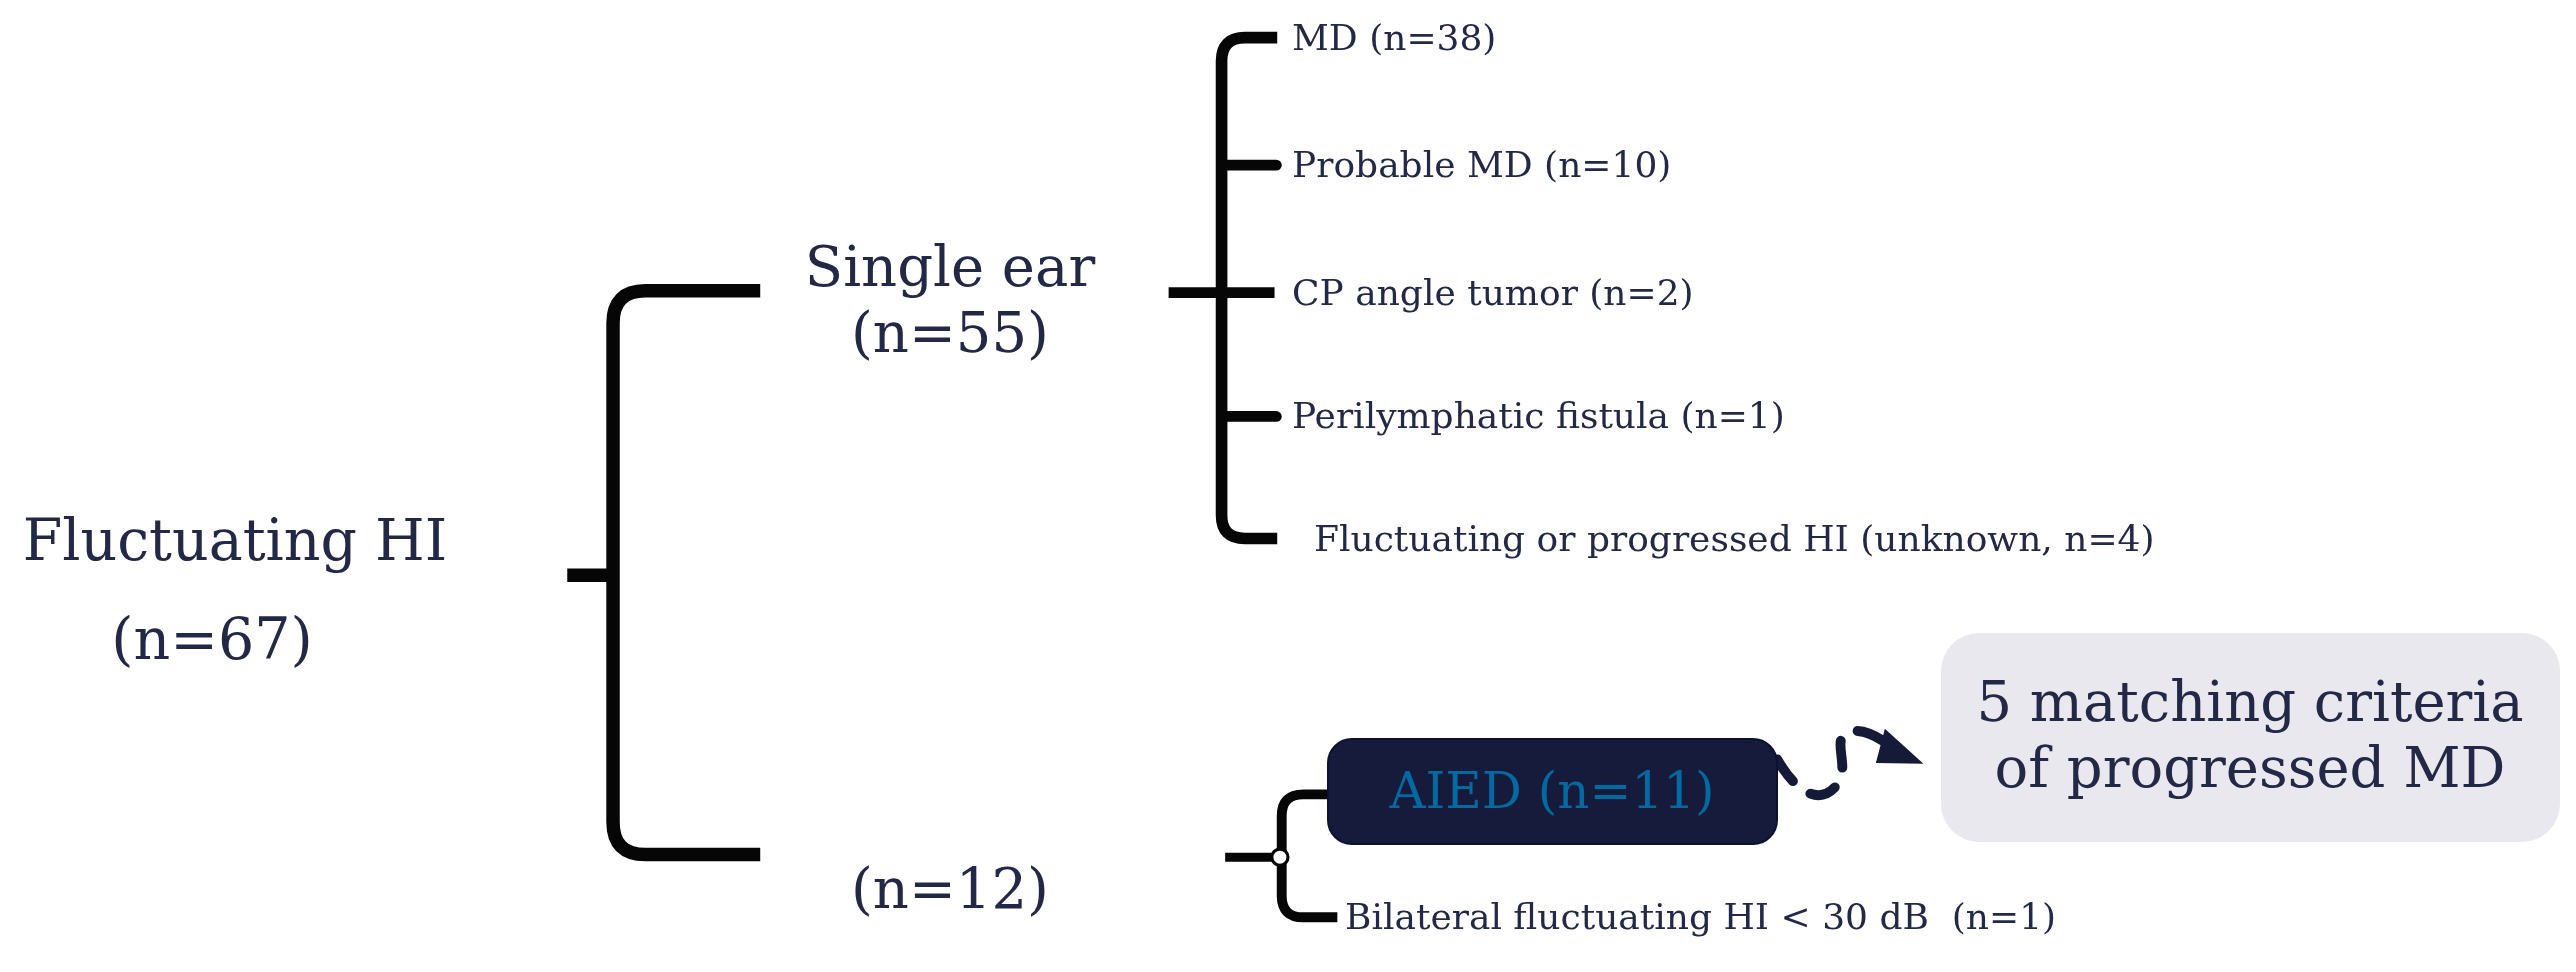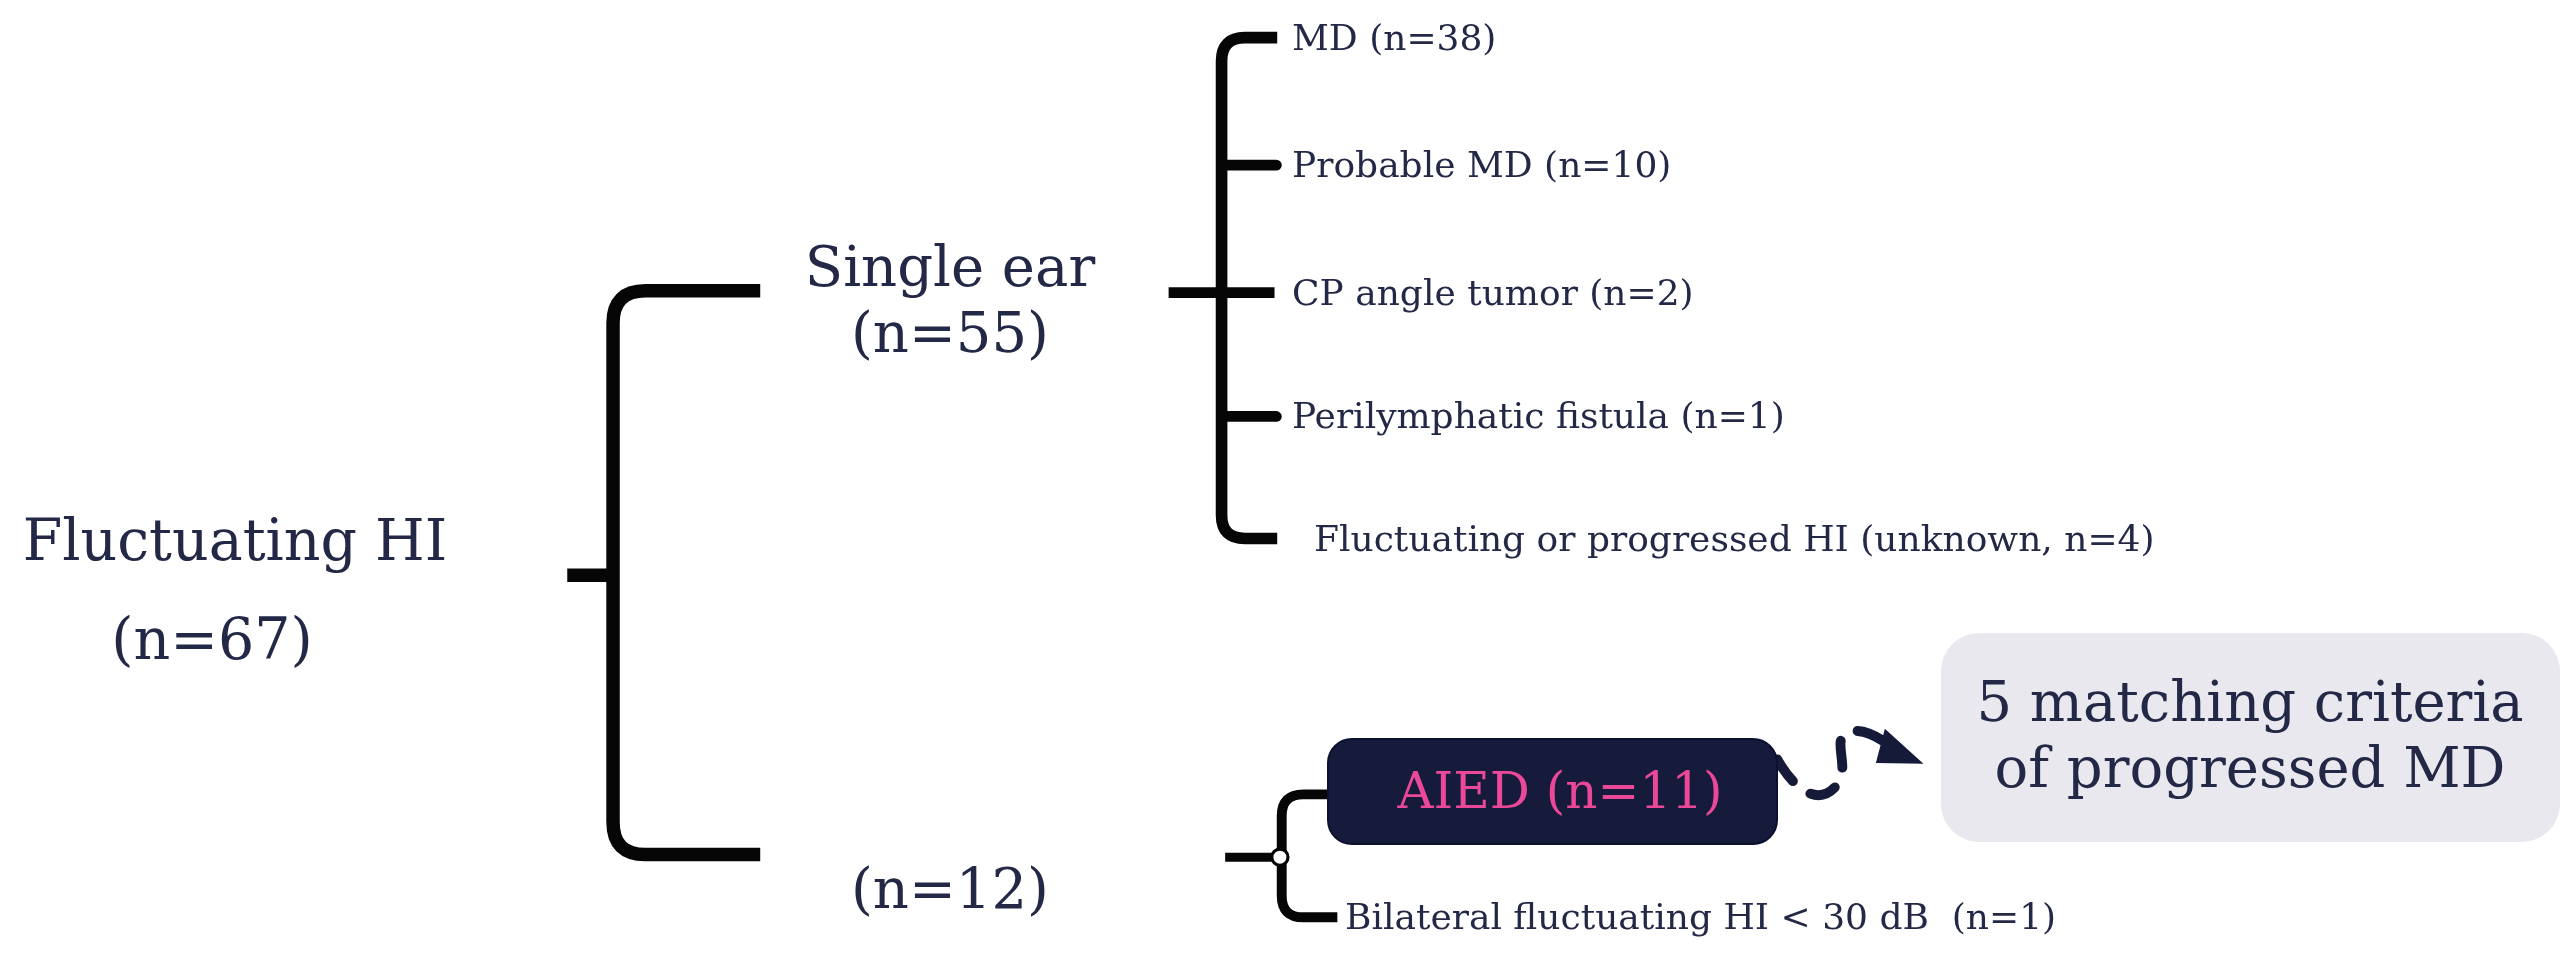--- a/index.html
+++ b/index.html
@@ -28,22 +28,21 @@
     position: absolute;
     left: 1327px; top: 738px;
     width: 451px; height: 107px;
     background: #161b3b;
     border: 2.7px solid #0d1130;
     border-radius: 25px;
     box-sizing: border-box;
   }
   .aied-label {
     font-size: 50px;
-    color: #ec4899;
-    margin-left: 8px;
+    color: #0369a1;
   }
   .note-box {
     position: absolute;
     left: 1941px; top: 633px;
     width: 619px; height: 209px;
     background: #e9e8ee;
     border-radius: 38px;
   }
   .note-line { font-size: 56px; }
 </style>

